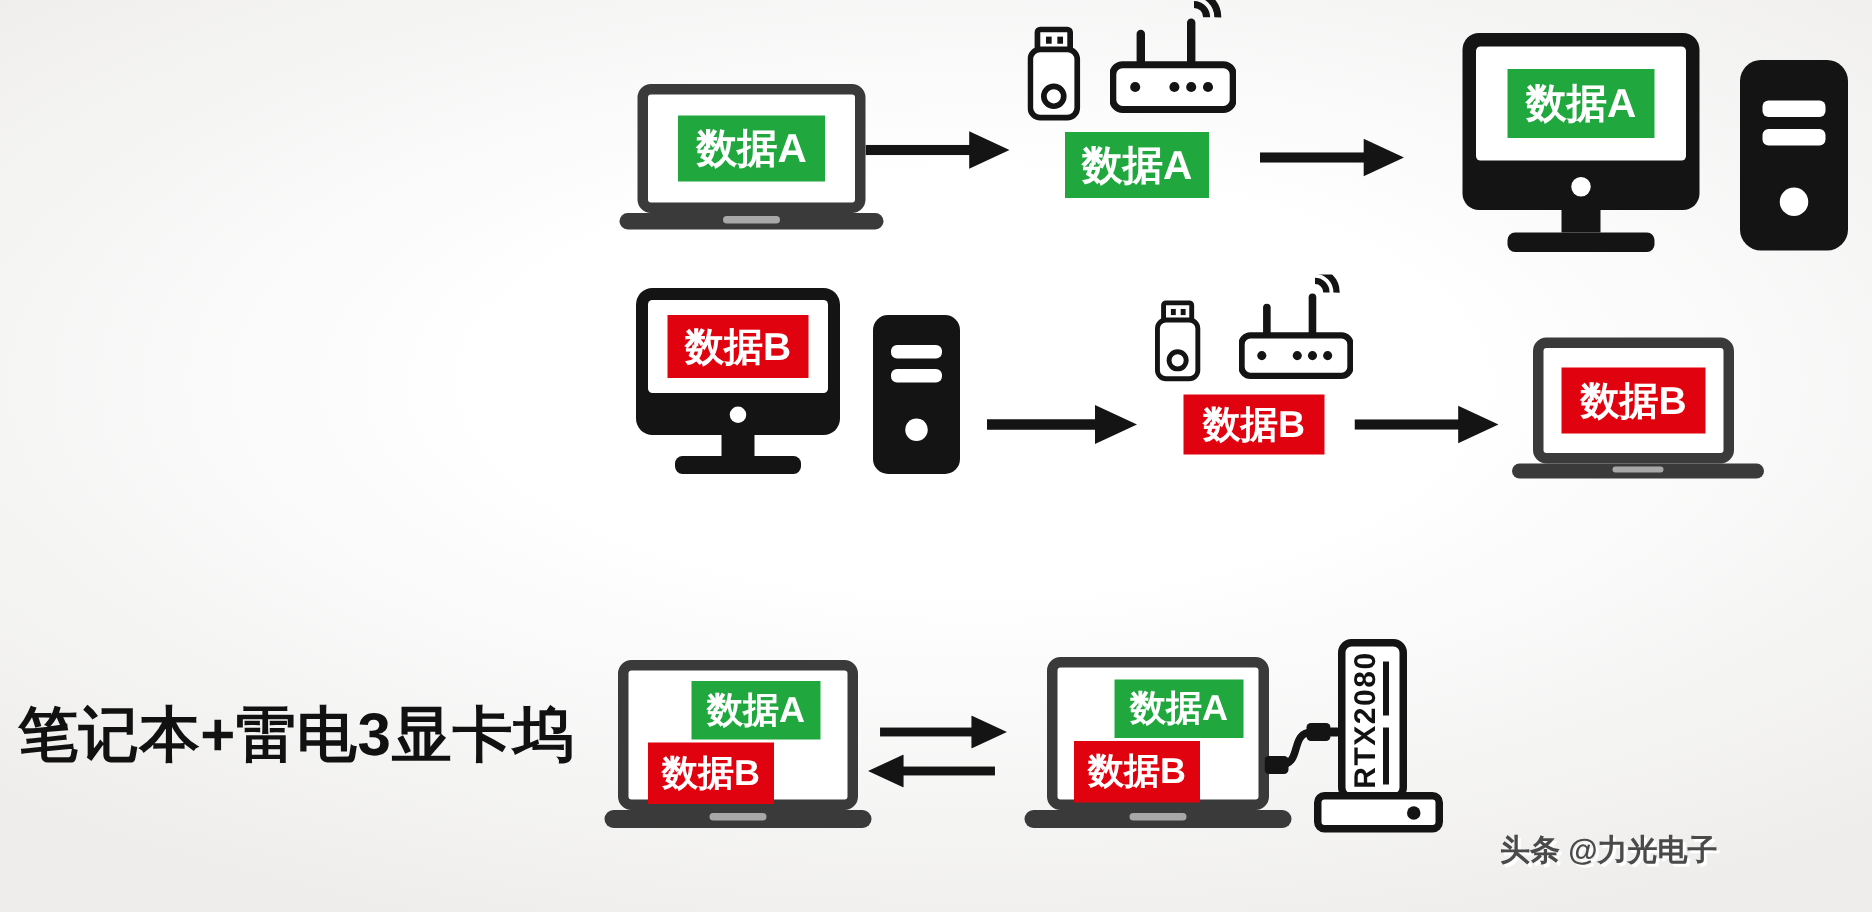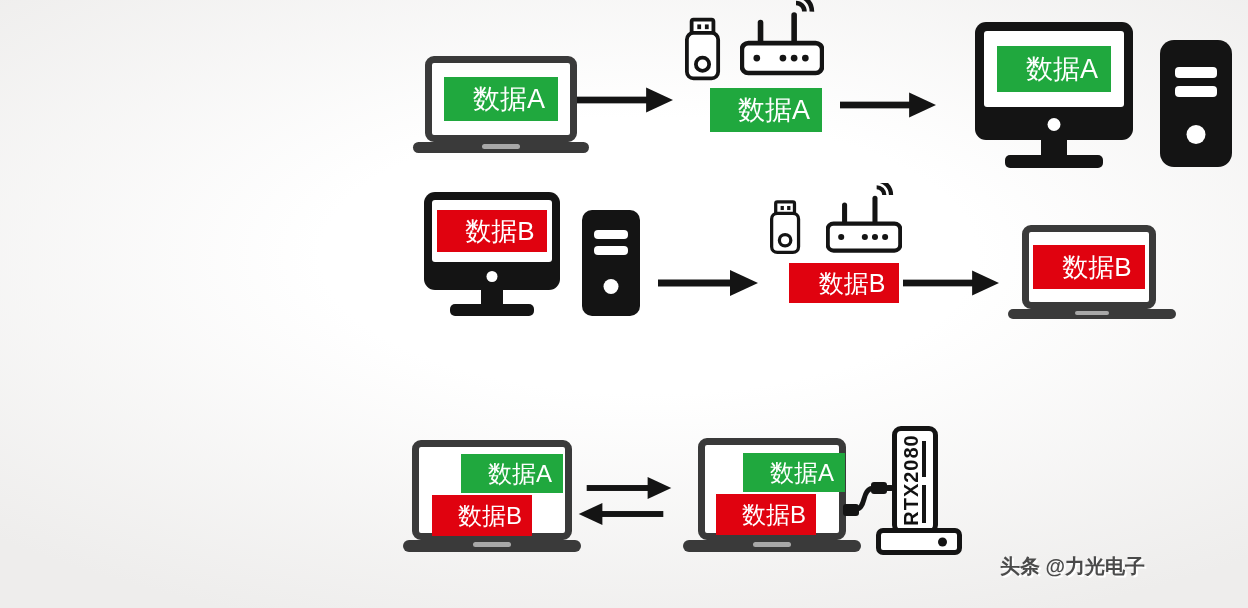--- a/index.html
+++ b/index.html
@@ -6,21 +6,21 @@
   .canvas {
     position:relative; width:1248px; height:608px; overflow:hidden;
     background: radial-gradient(ellipse 75% 65% at 52% 42%, #ffffff 35%, #eeedec 100%);
     font-family:"Liberation Sans", sans-serif;
   }
   .abs { position:absolute; }
   .heading { position:absolute; font-weight:bold; font-size:40px; color:#111;
              white-space:nowrap; letter-spacing:0.5px; }
   
   .badge { display:flex; align-items:center; justify-content:center;
-           color:#fff; font-weight:normal; line-height:1;padding-left:16px; }
+           color:#fff; font-weight:bold; line-height:1; }
   .badge.green { background:#20A83E; }
   .badge.red   { background:#E0020F; }
   .badge.abs-badge { position:absolute; }
   
   .laptop { position:absolute; }
   .laptop-screen { background:#fff; border:7px solid #3a3a3a; border-radius:9px;
                    box-sizing:border-box; position:relative;
                    display:flex; align-items:center; justify-content:center; }
   .laptop-base { position:relative; background:#3a3a3a; border-radius:6px; }
   .laptop-notch { position:absolute; left:50%; top:2px; transform:translateX(-50%);
@@ -188,20 +188,21 @@
 
   <div class="laptop" style="left:1022px; top:225px; width:134px;">
     <div class="laptop-screen" style="width:134px; height:84px;">
       <span class="badge red" style="width:96px; height:44px; font-size:26px;">数据B</span>
     </div>
     <div class="laptop-base" style="width:168px; height:10px; margin-left:-14px;">
       <span class="laptop-notch" style="width:34px; height:4px;"></span>
     </div>
   </div>
 
+  <div class="heading" style="left:12px; top:462px;">笔记本+雷电3显卡坞</div>
 
   <div class="laptop" style="left:412px; top:440px; width:160px;">
     <div class="laptop-screen" style="width:160px; height:100px;">
       <span class="badge green abs-badge" style="left:42px; top:7px; width:86px; height:39px; font-size:24px;">数据A</span>
       <span class="badge red abs-badge" style="left:13px; top:48px; width:84px; height:41px; font-size:24px;">数据B</span>
     </div>
     <div class="laptop-base" style="width:178px; height:12px; margin-left:-9px;">
       <span class="laptop-notch"></span>
     </div>
   </div>

